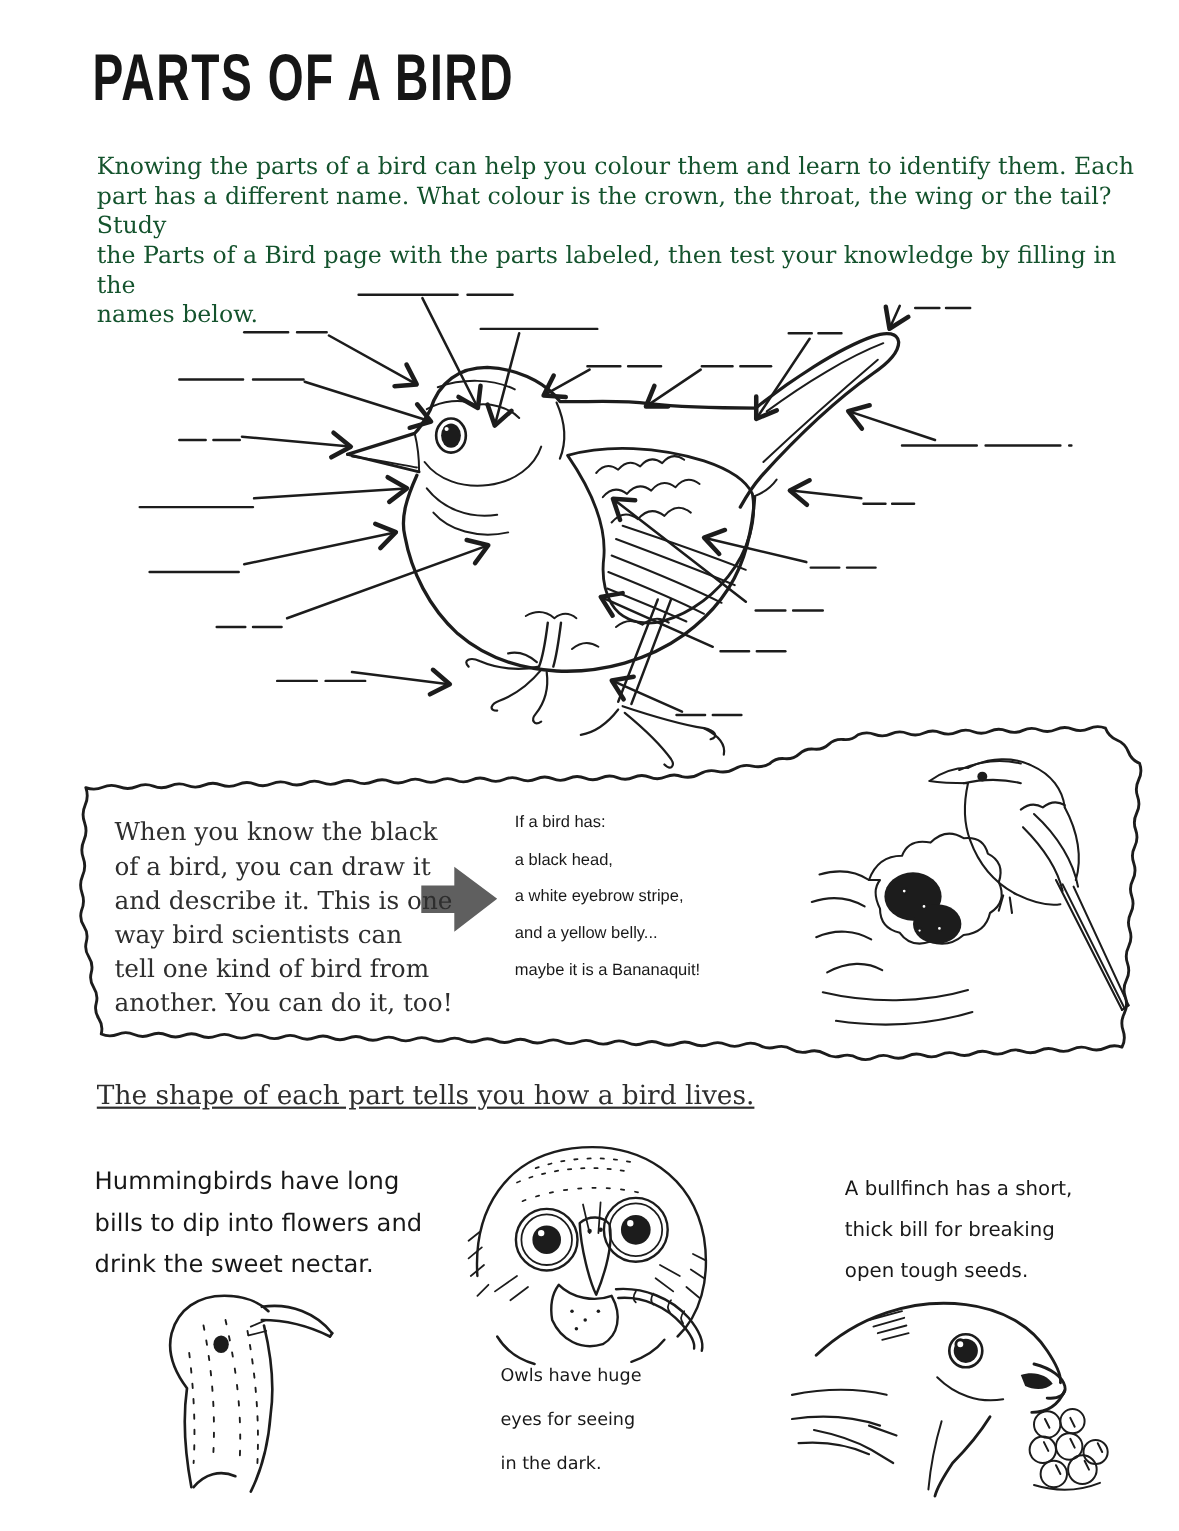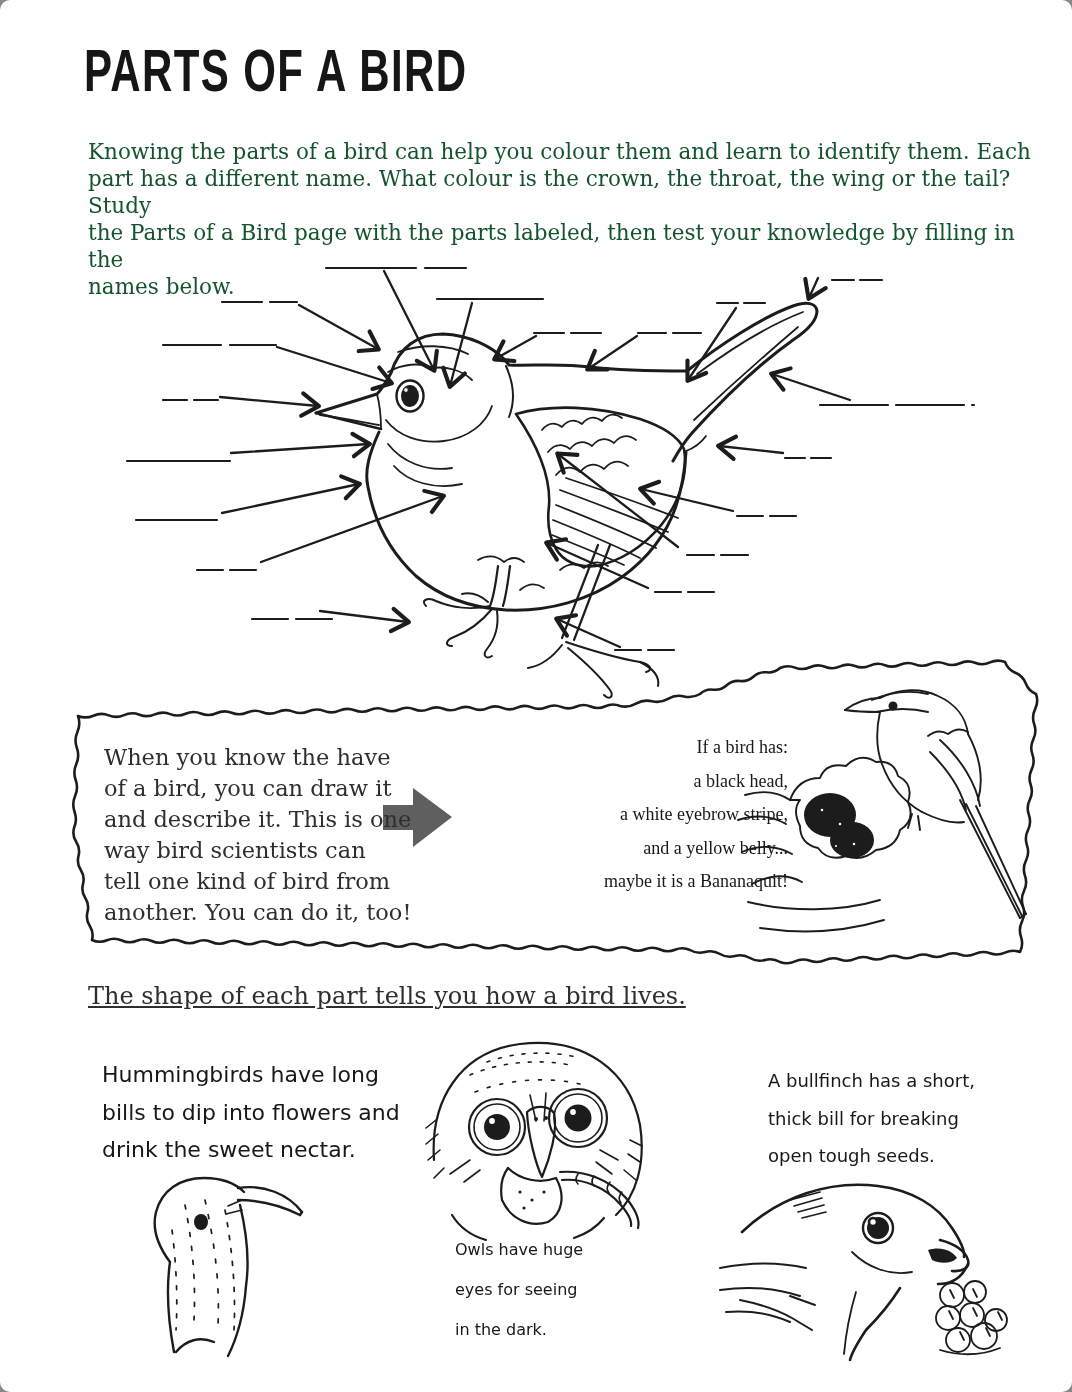--- a/index.html
+++ b/index.html
@@ -1,51 +1,51 @@
 <!DOCTYPE html>
 <html style="--ink: #1c1c1c; --arrow-gray: #5f5f5f; --paper: #ffffff;"><head>
 <meta charset="utf-8">
 <style>
   html,body{margin:0;padding:0;background:#888;}
   .page{
     position:relative; width:1072px; height:1392px;
     background:var(--paper,#fff); overflow:hidden; margin:0 auto;
-    font-family:"DejaVu Serif", serif; color:var(--ink,#1c1c1c);border-radius:10px;
+    font-family:"DejaVu Serif", serif; color:var(--ink,#1c1c1c);
   }
   .layer-art{position:absolute;left:0;top:0;z-index:1;}
   .txt{position:absolute;z-index:2;white-space:pre-line;}
   .page-title{
     left:84px; top:36px;
     font-family:"Liberation Sans", sans-serif;
     font-weight:bold; font-size:60px; letter-spacing:2px;
     transform:scaleX(0.70); transform-origin:left top;
     color:#161616; white-space:nowrap;
   }
   .intro{
     left:88px; top:138px; width:960px;
     font-size:21.5px; line-height:27px; color:#14532d;
   }
   .callout-left{
     left:104px; top:742px; width:370px;
     font-size:22.5px; line-height:31px; color:#2e2e2e;
   }
   .callout-right{
     left:468px; top:731px; width:320px;
-    font-family:Liberation Serif, serif;
-    font-size:18px; line-height:33.5px; color:#181818;text-align:right;
+    font-family:Liberation Sans, sans-serif;
+    font-size:15px; line-height:33.5px; color:#181818;
   }
   .shape-heading{
     left:88px; top:982px; width:800px;
     font-size:24px; color:#2e2e2e;text-decoration:underline;
   }
   .caption{
     font-family:"DejaVu Sans", sans-serif;
     color:#181818;
   }
-  .cap-humming{left:102px; top:1056px; width:340px; font-size:22px; line-height:37.5px;}
+  .cap-humming{left:86px; top:1056px; width:340px; font-size:22px; line-height:37.5px;}
   .cap-owl{left:455px; top:1230px; width:260px; font-size:16px; line-height:40px;}
   .cap-bull{left:768px; top:1062px; width:280px; font-size:18px; line-height:37.5px;}
 
   
   .art path, .art line, .art ellipse, .art circle, .art polyline{
     stroke:var(--ink,#1c1c1c); fill:none; stroke-linecap:round; stroke-linejoin:round;
   }
   .fill-ink{fill:var(--ink,#1c1c1c) !important; stroke:none !important;}
   .fill-paper{fill:var(--paper,#fff) !important;}
   .fill-gray{fill:var(--arrow-gray,#5f5f5f) !important; stroke:none !important;}
@@ -285,21 +285,21 @@
     </g>
   </svg>
 
   <div class="txt page-title">PARTS OF A BIRD</div>
 
   <div class="txt intro">Knowing the parts of a bird can help you colour them and learn to identify them. Each
 part has a different name. What colour is the crown, the throat, the wing or the tail? Study
 the Parts of a Bird page with the parts labeled, then test your knowledge by filling in the
 names below.</div>
 
-  <div class="txt callout-left">When you know the have
+  <div class="txt callout-left">When you know the black
 of a bird, you can draw it
 and describe it. This is one
 way bird scientists can
 tell one kind of bird from
 another. You can do it, too!</div>
   <div class="txt callout-right">If a bird has:
 a black head,
 a white eyebrow stripe,
 and a yellow belly...
 maybe it is a Bananaquit!</div>

